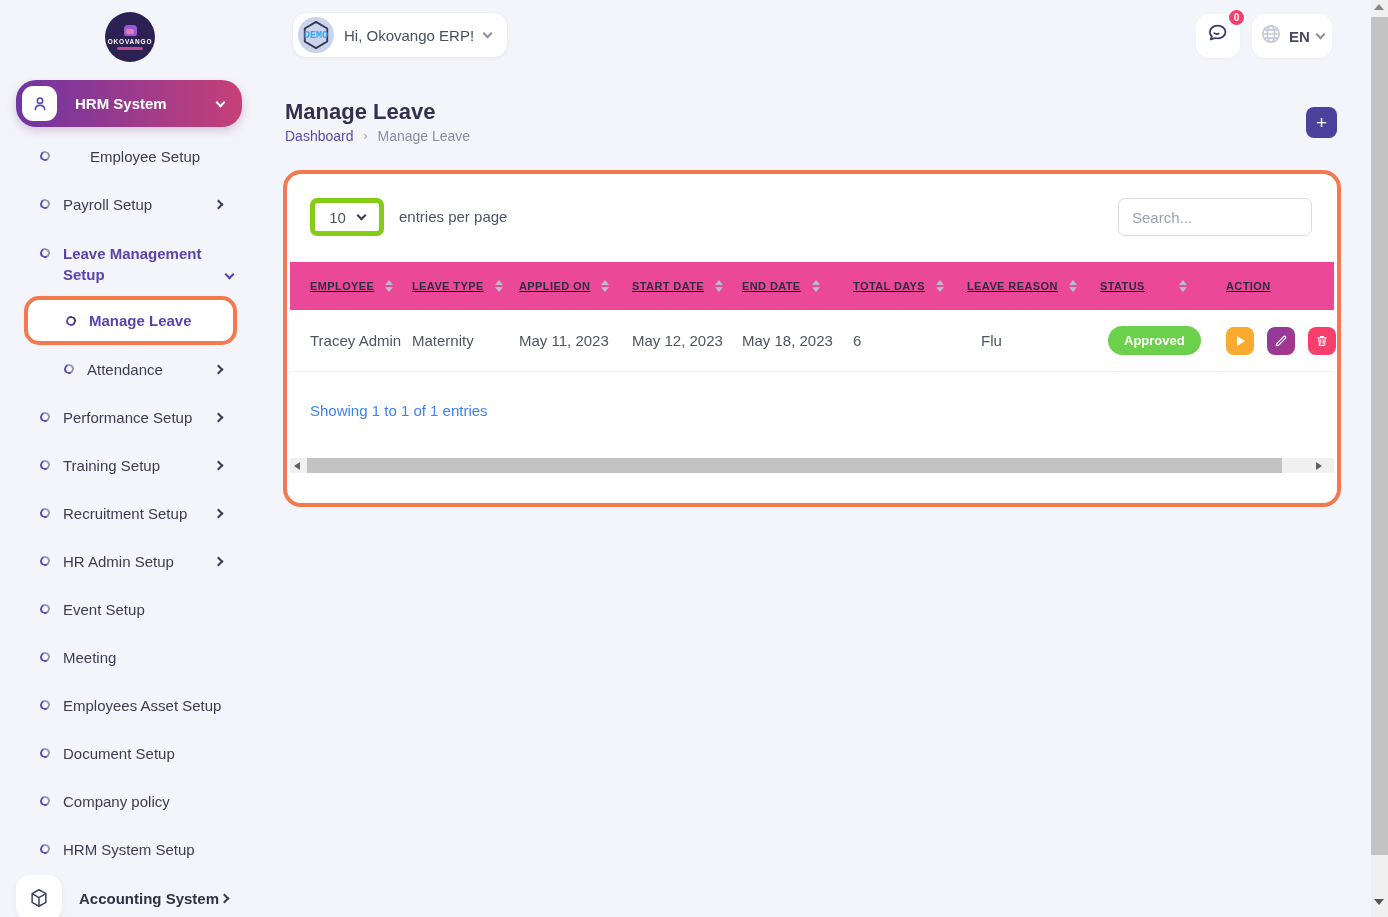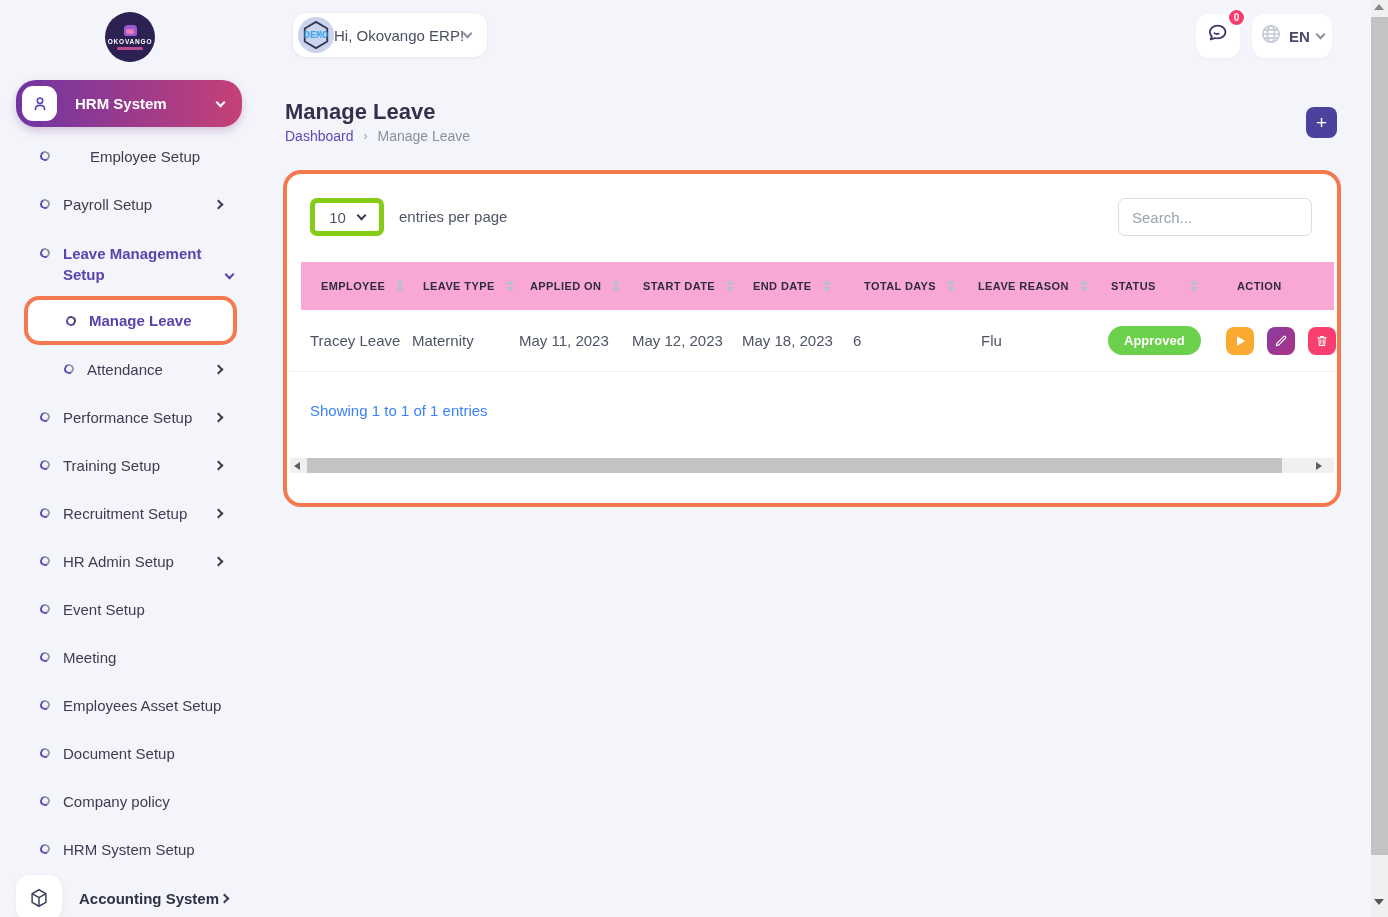--- a/index.html
+++ b/index.html
@@ -31,21 +31,21 @@
   .lms-item .chev { color:#5a43af; margin-top:28px; }
   .ml-ring { position:absolute; left:24px; top:296px; width:213px; height:49px; border:4px solid #f4794f; border-radius:15px; background:#fff; display:flex; align-items:center; gap:13px; padding-left:38px; cursor:pointer; color:#5a43af; font-weight:bold; font-size:15px; }
   .sub-item { position:absolute; left:64px; width:176px; height:26px; display:flex; align-items:center; gap:13px; cursor:pointer; color:#3e3b52; font-size:15px; }
   .sub-item .chev { color:#3e3b52; margin-left:auto; margin-right:18px; }
   .acc-item { position:absolute; left:16px; top:874px; width:226px; height:48px; display:flex; align-items:center; cursor:pointer; color:#2f3245; font-size:15px; font-weight:600; }
   .acc-ico-box { width:46px; height:46px; background:#fff; border-radius:14px; display:flex; align-items:center; justify-content:center; box-shadow:0 2px 6px rgba(40,40,80,.06); }
   .acc-item .label { margin-left:17px; }
   .acc-item .chev { color:#3e3b52; margin-left:auto; margin-right:14px; }
 
   
-  .greet-pill { position:absolute; left:292px; top:12px; height:46px; background:#fff; border:1px solid #ecedf3; border-radius:14px; display:flex; align-items:center; padding:0 16px 0 5px; gap:0; cursor:pointer; box-shadow:0 1px 3px rgba(40,40,80,.04);justify-content:flex-end; }
+  .greet-pill { position:absolute; left:292px; top:12px; height:46px; background:#fff; border:1px solid #ecedf3; border-radius:14px; display:flex; align-items:center; padding:0 16px 0 5px; gap:10px; cursor:pointer; box-shadow:0 1px 3px rgba(40,40,80,.04);justify-content:flex-end; }
   .demo-avatar { width:36px; height:36px; border-radius:50%; background:#ccd3ec; position:relative; display:flex; align-items:center; justify-content:center; overflow:hidden; }
   .demo-avatar svg { position:absolute; inset:3px; }
   .demo-txt { position:relative; color:#39a7ef; font-family:"Liberation Mono","DejaVu Sans Mono",monospace; font-size:10px; font-weight:bold; letter-spacing:0; }
   .greet-label { font-size:15px; color:#4a4f60; }
   .greet-pill .chev { color:#8a8f9f; margin-top:-3px; }
 
   .icon-btn { position:absolute; top:14px; width:44px; height:44px; background:#fff; border-radius:13px; display:flex; align-items:center; justify-content:center; cursor:pointer; box-shadow:0 1px 3px rgba(40,40,80,.04); }
   .msg-badge { position:absolute; right:-6px; top:-6px; min-width:19px; height:19px; border-radius:10px; background:#f73e6c; color:#fff; font-size:10px; font-weight:bold; display:flex; align-items:center; justify-content:center; border:2px solid #fff; }
   .lang-pill { position:absolute; left:1252px; top:14px; width:80px; height:44px; background:#fff; border-radius:13px; display:flex; align-items:center; justify-content:center; gap:7px; cursor:pointer; box-shadow:0 1px 3px rgba(40,40,80,.04); }
   .lang-label { font-size:15px; color:#464a66; font-weight:600; }
@@ -60,21 +60,21 @@
   .add-btn { position:absolute; left:1306px; top:107px; width:31px; height:31px; border-radius:8px; background:#4c429e; color:#fff; font-size:19px; display:flex; align-items:center; justify-content:center; cursor:pointer; }
 
   
   .card { position:absolute; left:283px; top:170px; width:1058px; height:337px; background:#fff; border:4px solid #f4794f; border-radius:18px; }
   .pp-select { position:absolute; left:23px; top:24px; width:74px; height:38px; border:5px solid #84cc16; border-radius:7px; display:flex; align-items:center; justify-content:center; gap:12px; font-size:15px; color:#4f5464; cursor:pointer; }
   .pp-select .chev { color:#3e3b52; margin-top:-3px; }
   .pp-label { position:absolute; left:112px; top:34px; font-size:15px; color:#4f5464; }
   .search-input { position:absolute; right:25px; top:24px; width:194px; height:38px; border:1px solid #d9dce3; border-radius:7px; padding:0 13px; font-size:15px; color:#4f5464; outline:none; font-family:inherit; }
   .search-input::placeholder { color:#9aa1b0; }
 
-  .thead { position:absolute; left:14px; right:3px; top:88px; height:48px; background:#f9a8d4; display:grid; grid-template-columns:102px 107px 113px 110px 111px 114px 133px 108px 1fr; align-items:center; padding-left:20px; }
+  .thead { position:absolute; left:3px; right:3px; top:88px; height:48px; background:#ec4899; display:grid; grid-template-columns:102px 107px 113px 110px 111px 114px 133px 108px 1fr; align-items:center; padding-left:20px;text-decoration:underline; }
   .th { display:flex; align-items:center; font-size:11px; font-weight:bold; color:#2f2b44; letter-spacing:.4px; cursor:pointer; white-space:nowrap; }
   .sort { display:inline-flex; flex-direction:column; gap:2px; margin-left:11px; }
   .sort .tri-up { width:0; height:0; border-left:4px solid transparent; border-right:4px solid transparent; border-bottom:5px solid #b9bfca; }
   .sort .tri-dn { width:0; height:0; border-left:4px solid transparent; border-right:4px solid transparent; border-top:5px solid #b9bfca; }
 
   .trow { position:absolute; left:3px; right:3px; top:136px; height:62px; display:grid; grid-template-columns:102px 107px 113px 110px 111px 114px 133px 108px 1fr; align-items:center; padding-left:20px; border-bottom:1px solid #eef0f5; font-size:15px; color:#4f5464; }
   .status-badge { display:inline-block; background:#6bd04b; color:#fff; font-size:13px; font-weight:600; padding:7px 16px; border-radius:15px; justify-self:start; margin-left:8px; }
   .actions { display:flex; gap:13px; padding-left:18px; }
   .act-btn { width:28px; height:28px; border-radius:8px; display:flex; align-items:center; justify-content:center; cursor:pointer; }
   .act-run { background:#fbaa30; }
@@ -318,21 +318,21 @@
             <span class="tri-up"></span>
             <span class="tri-dn"></span>
           </span>
         </div>
       <div class="th" style="padding-left:18px;">
           <span>ACTION</span>
         </div>
     </div>
 
     <div class="trow">
-      <div>Tracey Leave</div>
+      <div>Tracey Admin</div>
       <div>Maternity</div>
       <div>May 11, 2023</div>
       <div>May 12, 2023</div>
       <div>May 18, 2023</div>
       <div>6</div>
       <div style="padding-left:14px;">Flu</div>
       <div><span class="status-badge">Approved</span></div>
       <div class="actions">
         <span class="act-btn act-run">
             <span class="play-tri"></span>

